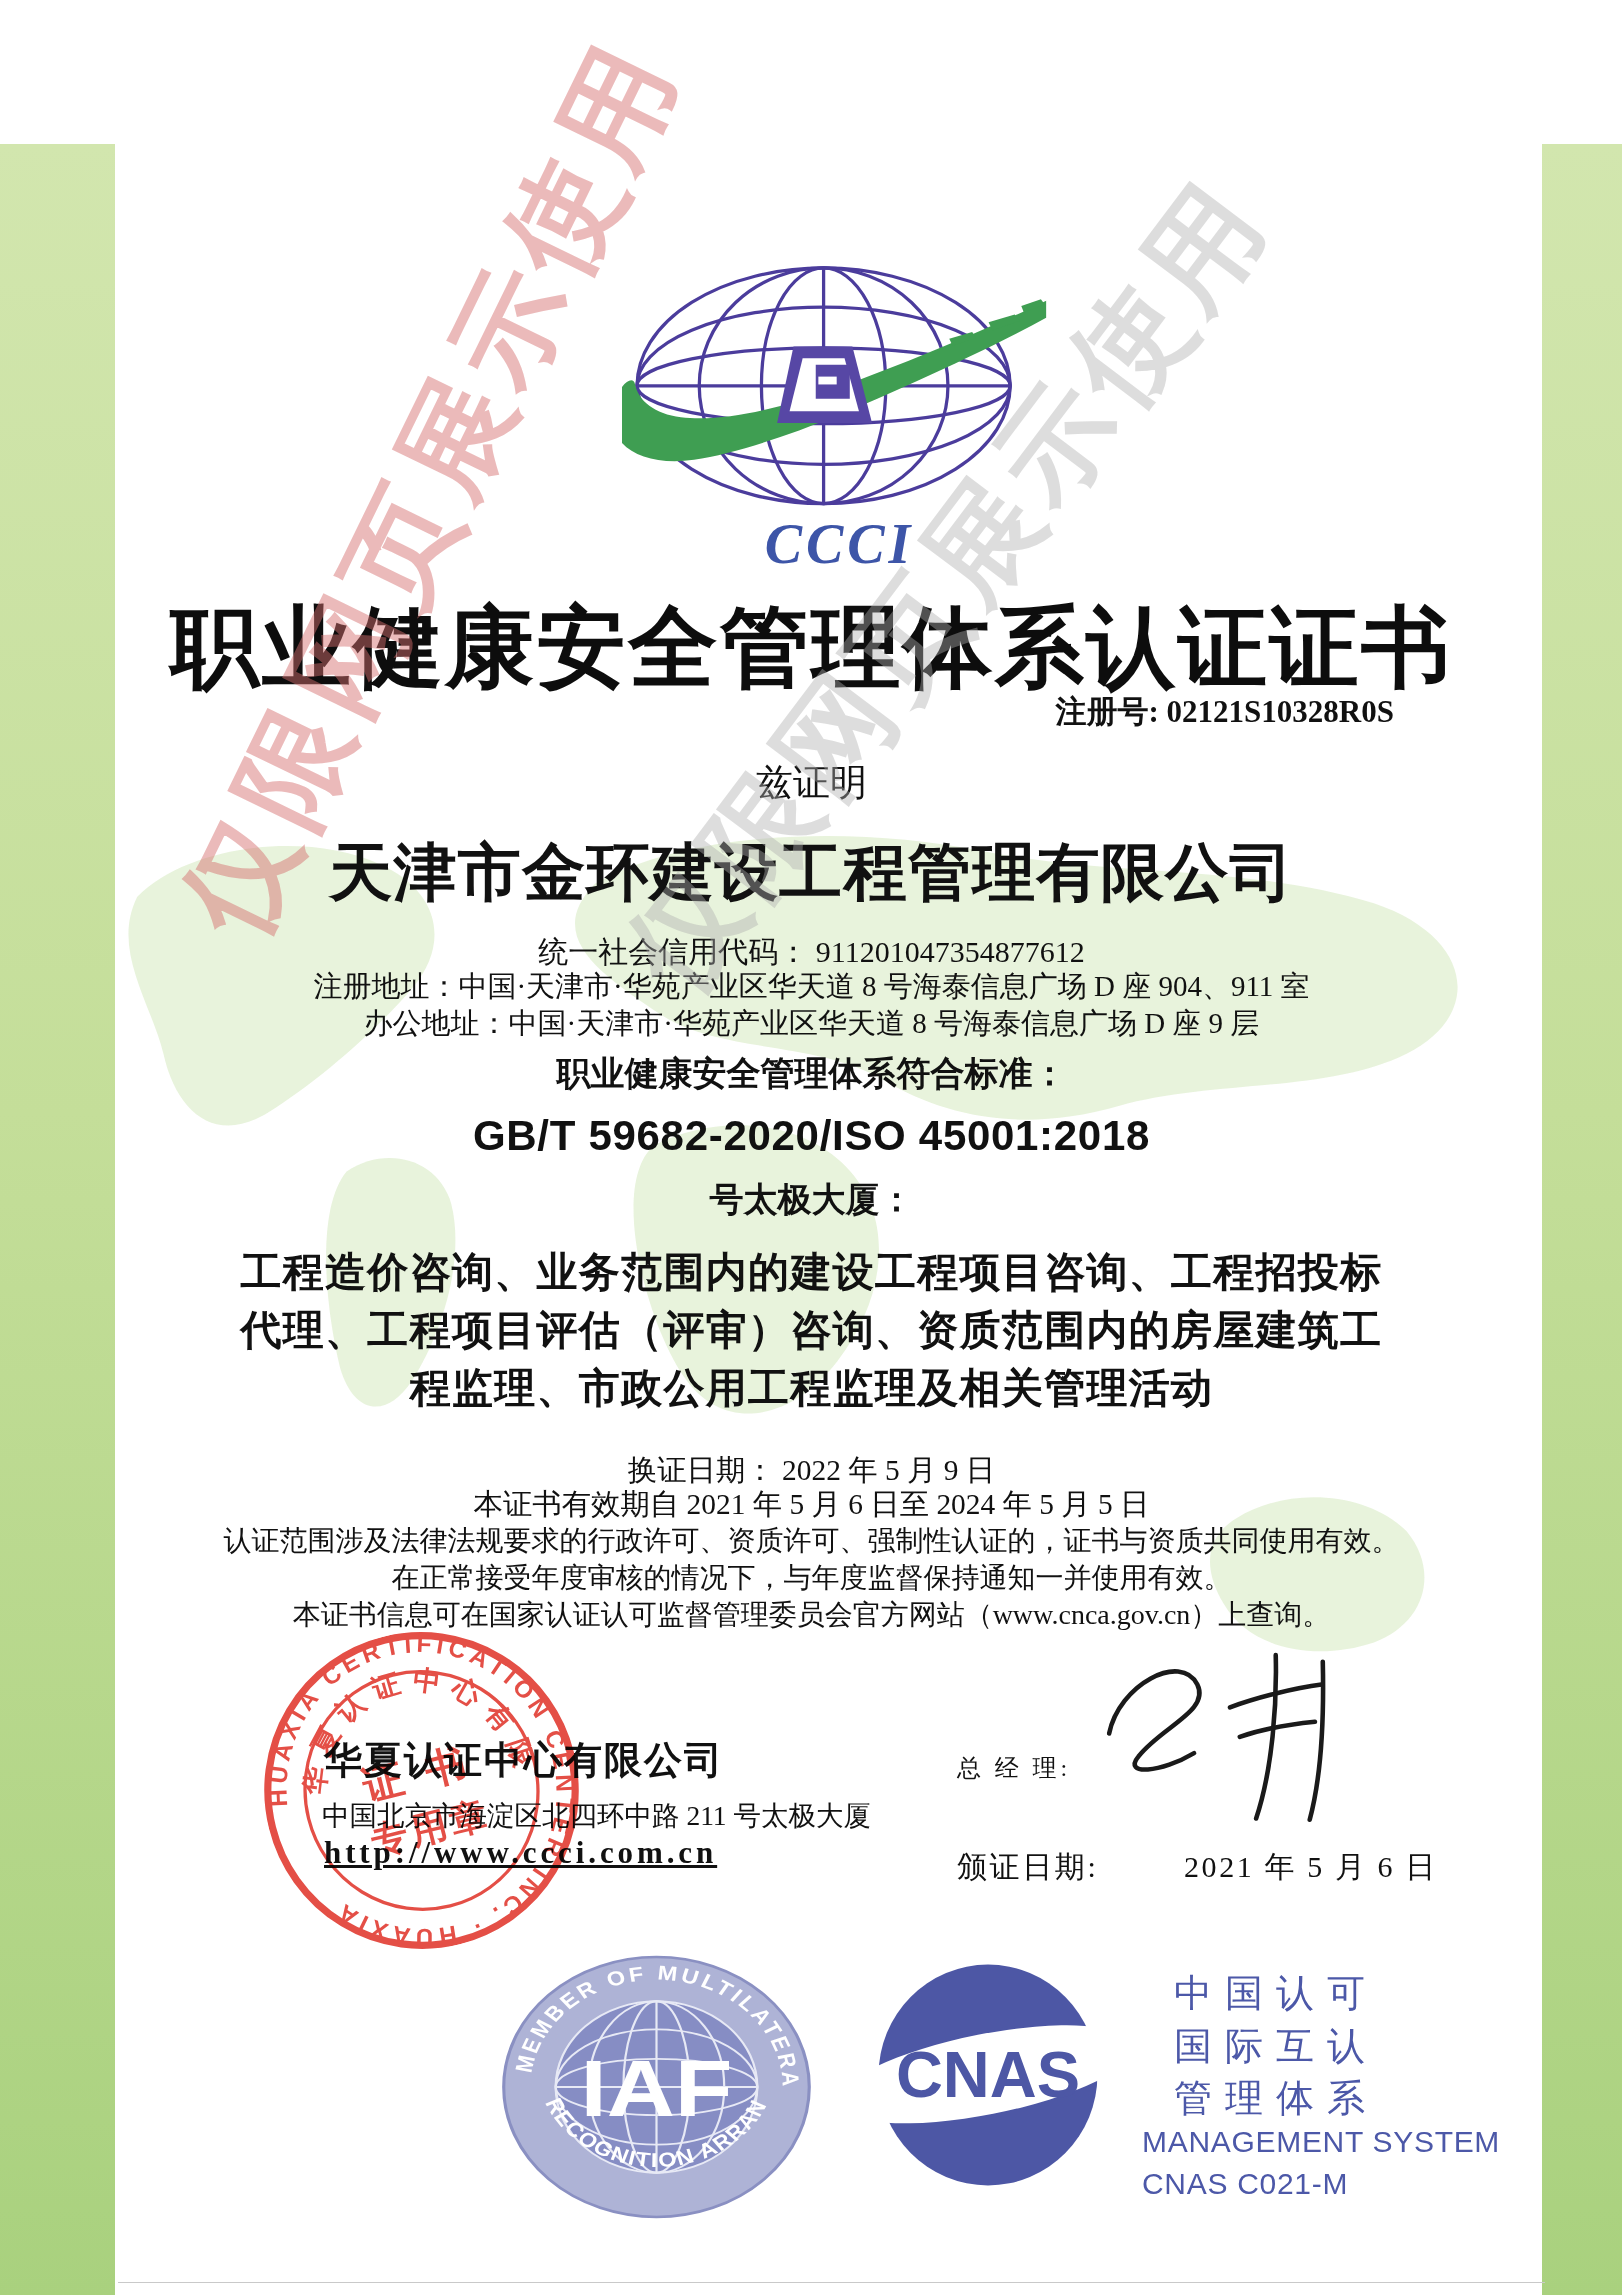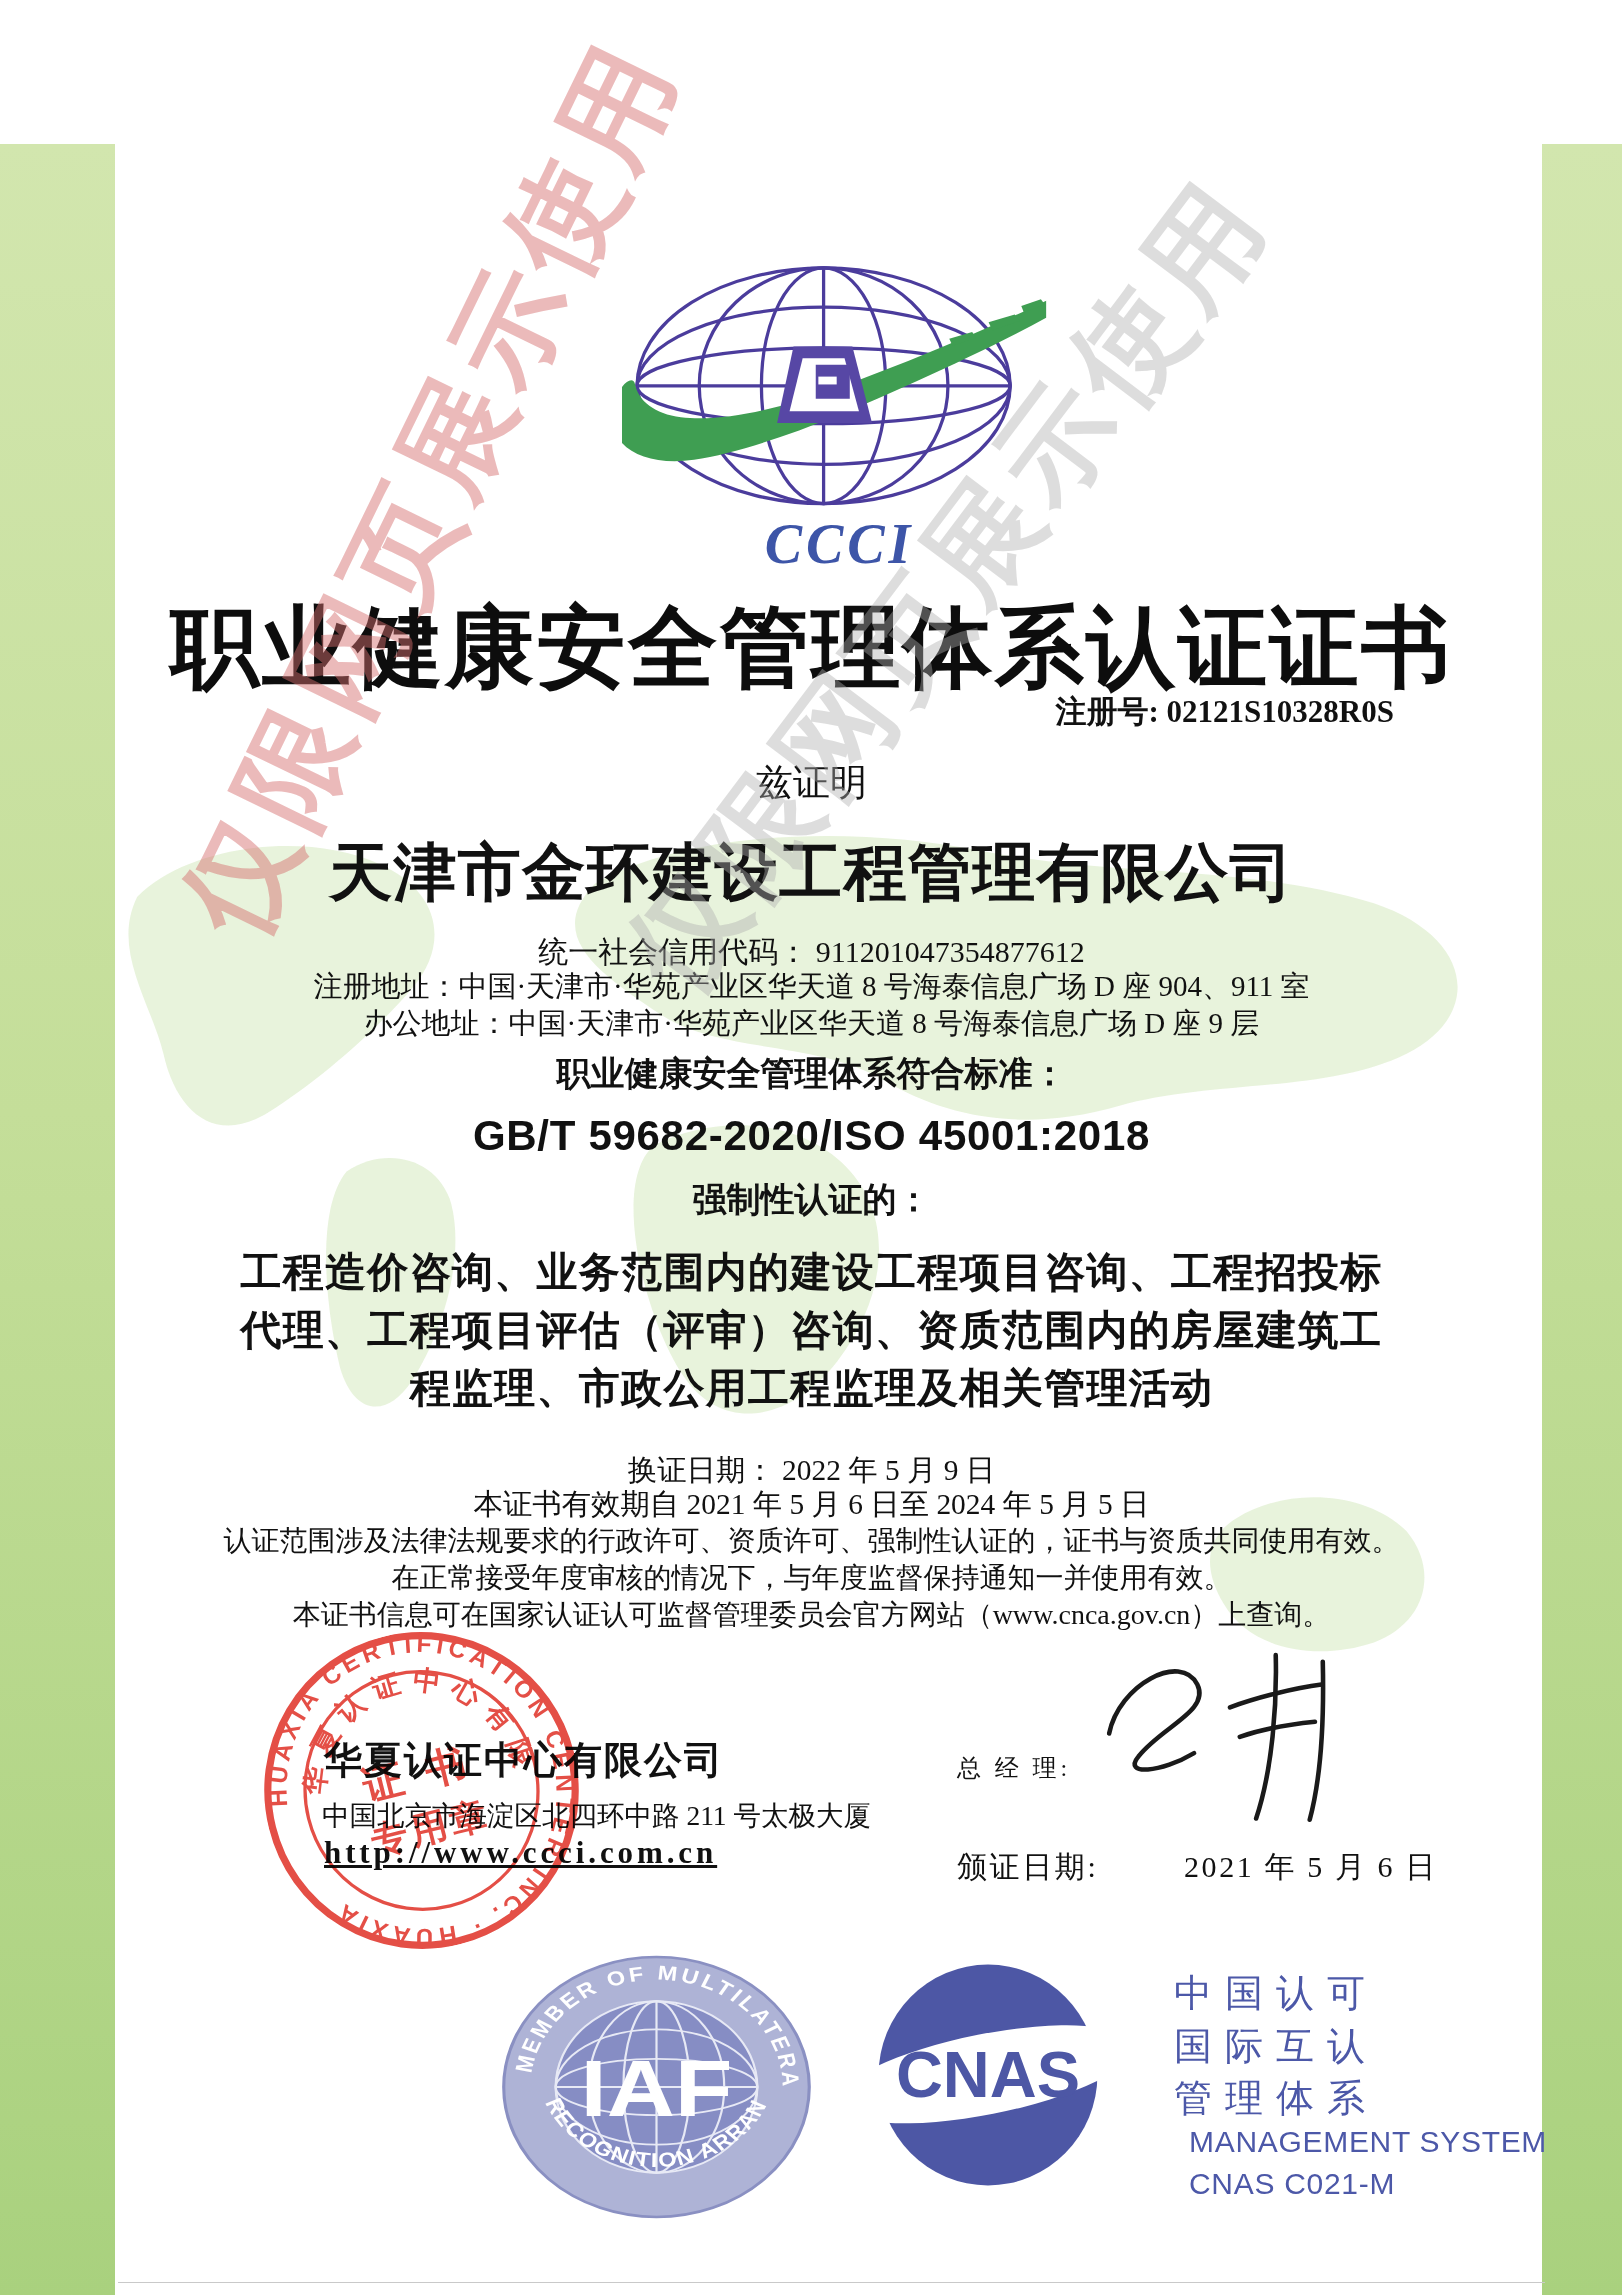--- a/index.html
+++ b/index.html
@@ -57,21 +57,21 @@
   #issue-row-label{left:957px;top:1847px;font-size:30px;letter-spacing:2.6px;}
   #issue-row-date{left:1184px;top:1847px;font-size:30px;letter-spacing:2.6px;}
 
   #stamp-wrap{left:264px;top:1632px;width:315px;height:317px;transform:rotate(-14deg);opacity:.9;mix-blend-mode:multiply;}
   #sig-wrap{left:1073px;top:1629px;}
 
   #iaf-wrap{left:499px;top:1953px;}
   #cnas-wrap{left:874px;top:1960px;}
 
   .accred-zh{left:1142px;font-size:38px;letter-spacing:13px;color:#4c58a8;font-family:"Liberation Sans","DejaVu Sans",sans-serif;font-weight:500;margin-left:32px;}
-  .accred-en{left:1142px;font-size:30px;letter-spacing:0.7px;color:#4c58a8;font-family:"Liberation Sans","DejaVu Sans",sans-serif;font-weight:500;margin-left:47px;}
+  .accred-en{left:1142px;font-size:30px;letter-spacing:0.7px;color:#4c58a8;font-family:"Liberation Sans","DejaVu Sans",sans-serif;font-weight:500;}
   #accred-1{top:1968px;}
   #accred-2{top:2021px;}
   #accred-3{top:2073px;}
   #accred-4{top:2125px;}
   #accred-5{top:2167px;}
 
   #bottom-line{left:118px;top:2282px;width:1427px;height:1.3px;background:#c9c9c9;}
 </style>
 </head>
 <body>
@@ -118,21 +118,21 @@
 <div class="abs z2" id="reg-no">注册号: 02121S10328R0S</div>
 <div class="abs ctr z2" id="hereby">兹证明</div>
 
 <div class="abs ctr z2" id="company-name">天津市金环建设工程管理有限公司</div>
 <div class="abs ctr z2" id="credit-code">统一社会信用代码： 911201047354877612</div>
 <div class="abs ctr z2" id="reg-address">注册地址：中国·天津市·华苑产业区华天道 8 号海泰信息广场 D 座 904、911 室</div>
 <div class="abs ctr z2" id="office-address">办公地址：中国·天津市·华苑产业区华天道 8 号海泰信息广场 D 座 9 层</div>
 
 <div class="abs ctr z2" id="standard-label">职业健康安全管理体系符合标准：</div>
 <div class="abs ctr z2" id="standard-code">GB/T 59682-2020/ISO 45001:2018</div>
-<div class="abs ctr z2" id="scope-label">强制性认证的：</div>
+<div class="abs ctr z2" id="scope-label">号太极大厦：</div>
 
 <div class="abs ctr z2" id="scope-block">
   <div>工程造价咨询、业务范围内的建设工程项目咨询、工程招投标</div>
   <div>代理、工程项目评估（评审）咨询、资质范围内的房屋建筑工</div>
   <div>程监理、市政公用工程监理及相关管理活动</div>
 </div>
 
 <div class="abs ctr z2" id="renew-date">换证日期：  2022 年 5 月 9 日</div>
 <div class="abs ctr z2" id="validity">本证书有效期自 2021 年 5 月 6 日至 2024 年 5 月 5 日</div>
 <div class="abs ctr z2" id="notes-block">

